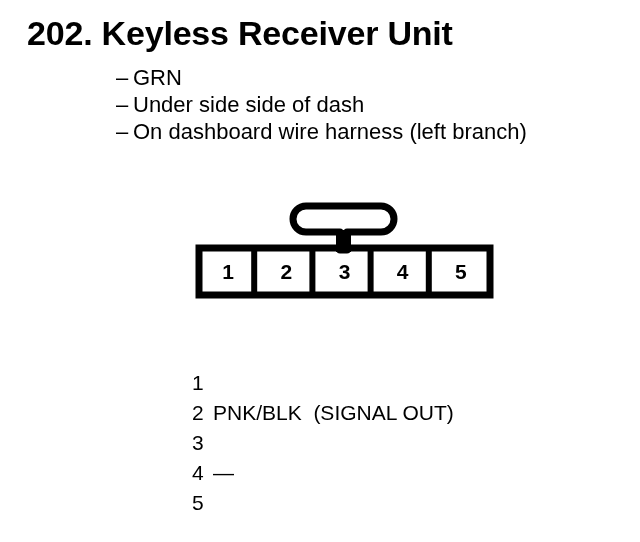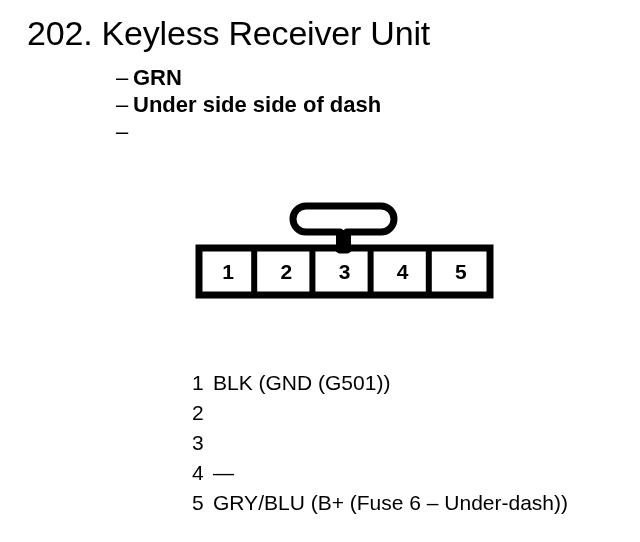--- a/index.html
+++ b/index.html
@@ -17,21 +17,21 @@
     color: #000000;
     -webkit-font-smoothing: none;
   }
 
   
   .page-title {
     position: absolute;
     left: 27px;
     top: 14px;
     font-size: 34px;
-    font-weight: normal;
+    font-weight: bold;
     letter-spacing: -0.2px;
     line-height: 38px;
     white-space: nowrap;
   }
 
   
   .bullets {
     position: absolute;
     left: 116px;
     top: 64px;
@@ -45,21 +45,20 @@
     line-height: 27px;
     white-space: nowrap;
   }
   .bullet-dash {
     width: 17px;
     flex: 0 0 17px;
     font-size: 22px;
   }
   .bullet-text {
     flex: 0 0 auto;
-    font-weight: bold;
   }
 
   
   .connector-wrap {
     position: absolute;
     left: 195px;
     top: 200px;
     width: 300px;
     height: 102px;
   }
@@ -106,20 +105,21 @@
   <div class="bullet-row">
     <span class="bullet-dash">–</span>
     <span class="bullet-text">GRN</span>
   </div>
   <div class="bullet-row">
     <span class="bullet-dash">–</span>
     <span class="bullet-text">Under side side of dash</span>
   </div>
   <div class="bullet-row">
     <span class="bullet-dash">–</span>
+    <span class="bullet-text">On dashboard wire harness (left branch)</span>
   </div>
 </div>
 
 <div class="connector-wrap">
   <svg class="connector-svg" width="300" height="102" viewBox="0 0 300 102">
 
     <g>
       <path d="M 111 6
                L 186 6
                A 13 13 0 0 1 186 32
@@ -144,29 +144,28 @@
     <text class="pin-num" x="91.3" y="79" text-anchor="middle">2</text>
     <text class="pin-num" x="149.5" y="79" text-anchor="middle">3</text>
     <text class="pin-num" x="207.7" y="79" text-anchor="middle">4</text>
     <text class="pin-num" x="265.9" y="79" text-anchor="middle">5</text>
   </svg>
 </div>
 
 <div class="pin-list">
   <div class="pin-row">
     <span class="pin-row-num">1</span>
-    <span class="pin-row-label">BLK (GND (G501))</span>
   </div>
   <div class="pin-row">
     <span class="pin-row-num">2</span>
+    <span class="pin-row-label">PNK/BLK  (SIGNAL OUT)</span>
   </div>
   <div class="pin-row">
     <span class="pin-row-num">3</span>
   </div>
   <div class="pin-row">
     <span class="pin-row-num">4</span>
     <span class="pin-row-label">—</span>
   </div>
   <div class="pin-row">
     <span class="pin-row-num">5</span>
-    <span class="pin-row-label">GRY/BLU (B+ (Fuse 6 – Under-dash))</span>
   </div>
 </div>
 
 </body></html>

